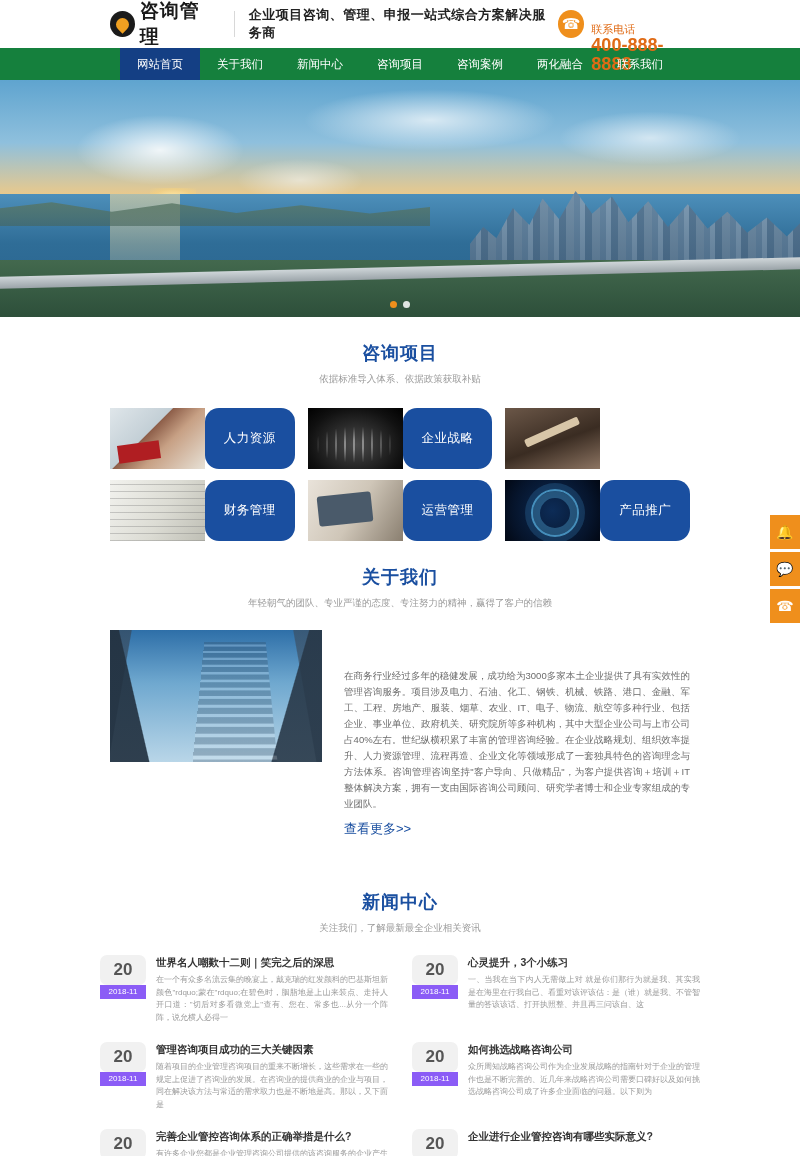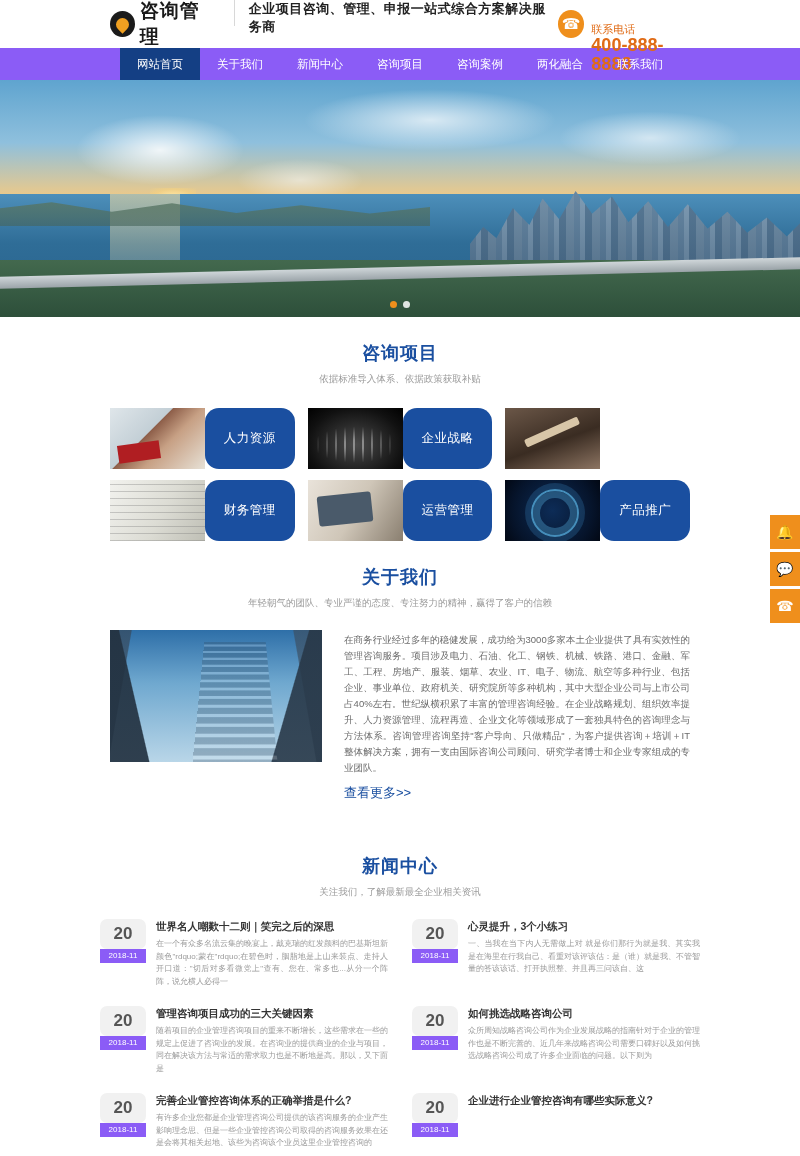--- a/index.html
+++ b/index.html
@@ -10,20 +10,21 @@
     color: #333;
     font-size: 12px;
   }
   .page { width: 800px; position: relative; overflow: hidden; }
 
   
   .topbar {
     height: 48px;
     background: #fff;
     display: flex;
+    align-items: center;
     padding: 0 0 0 0;
   }
   .logo-wrap { display: flex; align-items: center; margin-left: 110px; }
   .logo-mark {
     width: 26px; height: 26px; border-radius: 50%;
     background: #1b1b1b;
     position: relative;
     display: flex; align-items: center; justify-content: center;
     margin-right: 5px;
   }
@@ -50,21 +51,21 @@
     width: 28px; height: 28px; border-radius: 50%;
     background: #ef8f1c; color: #fff;
     display: flex; align-items: center; justify-content: center;
     font-size: 15px; margin-right: 7px;
   }
   .tel-label { font-size: 11px; color: #e06b16; line-height: 13px; margin-top: 48px; }
   .tel-number { font-size: 18px; color: #e06b16; font-weight: bold; line-height: 19px; }
 
   
   .nav {
-    height: 32px; background: #8b5cf6;
+    height: 32px; background: #15803d;
     display: flex; align-items: stretch; justify-content: center;
   }
   .nav-item {
     color: #fff; font-size: 11.5px;
     padding: 0 17px;
     display: flex; align-items: center;
     cursor: pointer;
   }
   .nav-item.active { background: #143f84; }
 
@@ -180,21 +181,21 @@
       linear-gradient(77deg, rgba(35,50,65,.92) 0 16%, transparent 16.5%),
       linear-gradient(-74deg, rgba(40,56,72,.9) 0 20%, transparent 20.5%),
       linear-gradient(100deg, rgba(55,75,95,.75) 0 9%, transparent 9.5%),
       linear-gradient(-100deg, rgba(60,80,100,.7) 0 12%, transparent 12.5%);
   }
   .about-img::after {
     content: ""; position: absolute; left: 42%; top: 0; width: 34%; bottom: 0;
     background: repeating-linear-gradient(0deg, rgba(255,255,255,.18) 0 3px, rgba(40,60,80,.25) 3px 9px);
     transform: perspective(120px) rotateX(18deg);
   }
-  .about-text { flex: 1; padding-top: 2px; }
+  .about-text { flex: 1; padding-top: 2px; margin-top: 36px; }
   .about-text p {
     font-size: 9.5px; line-height: 16px; color: #6b6b6b; text-align: justify;
   }
   .about-more {
     display: inline-block; margin-top: 8px;
     color: #1a4fa0; font-size: 13px; cursor: pointer;
   }
 
   
   .news-section { background: #fff; padding-bottom: 26px; }

